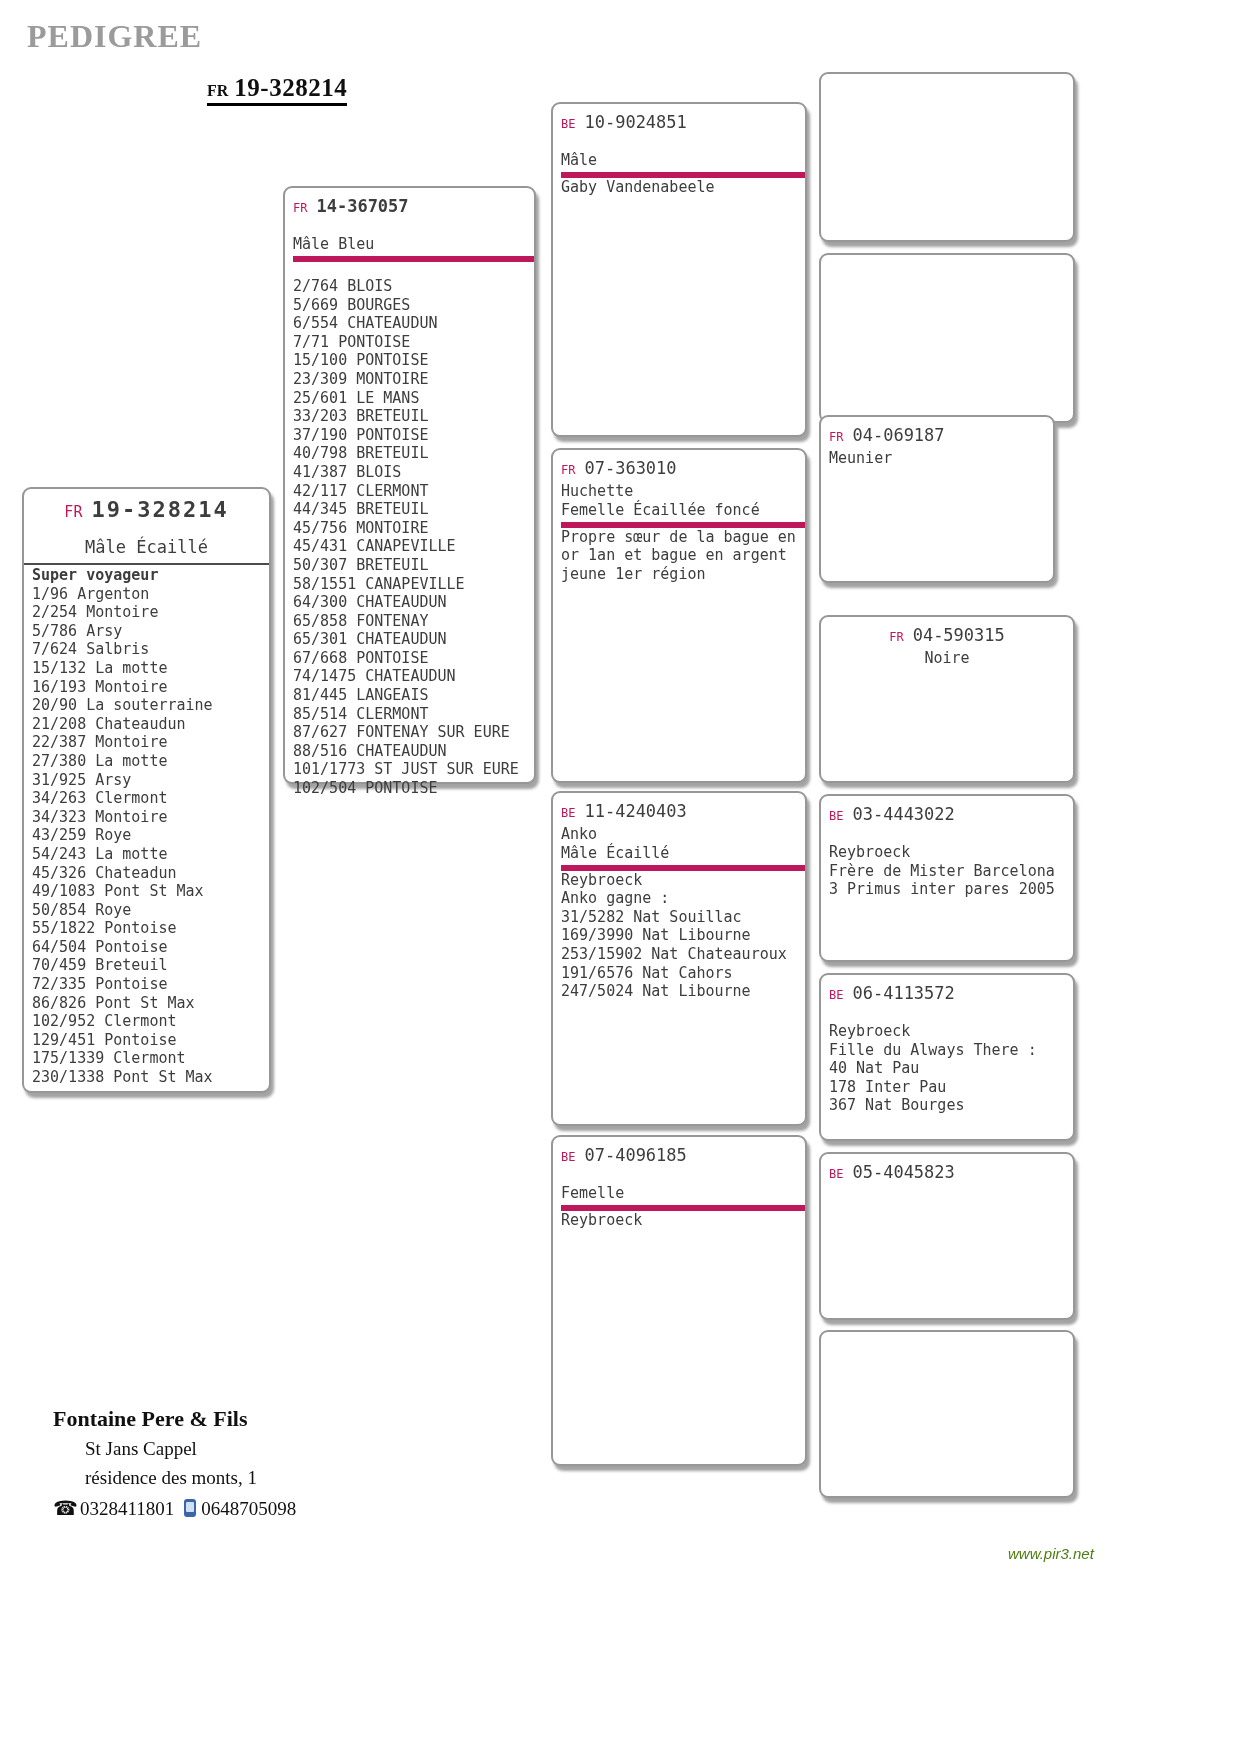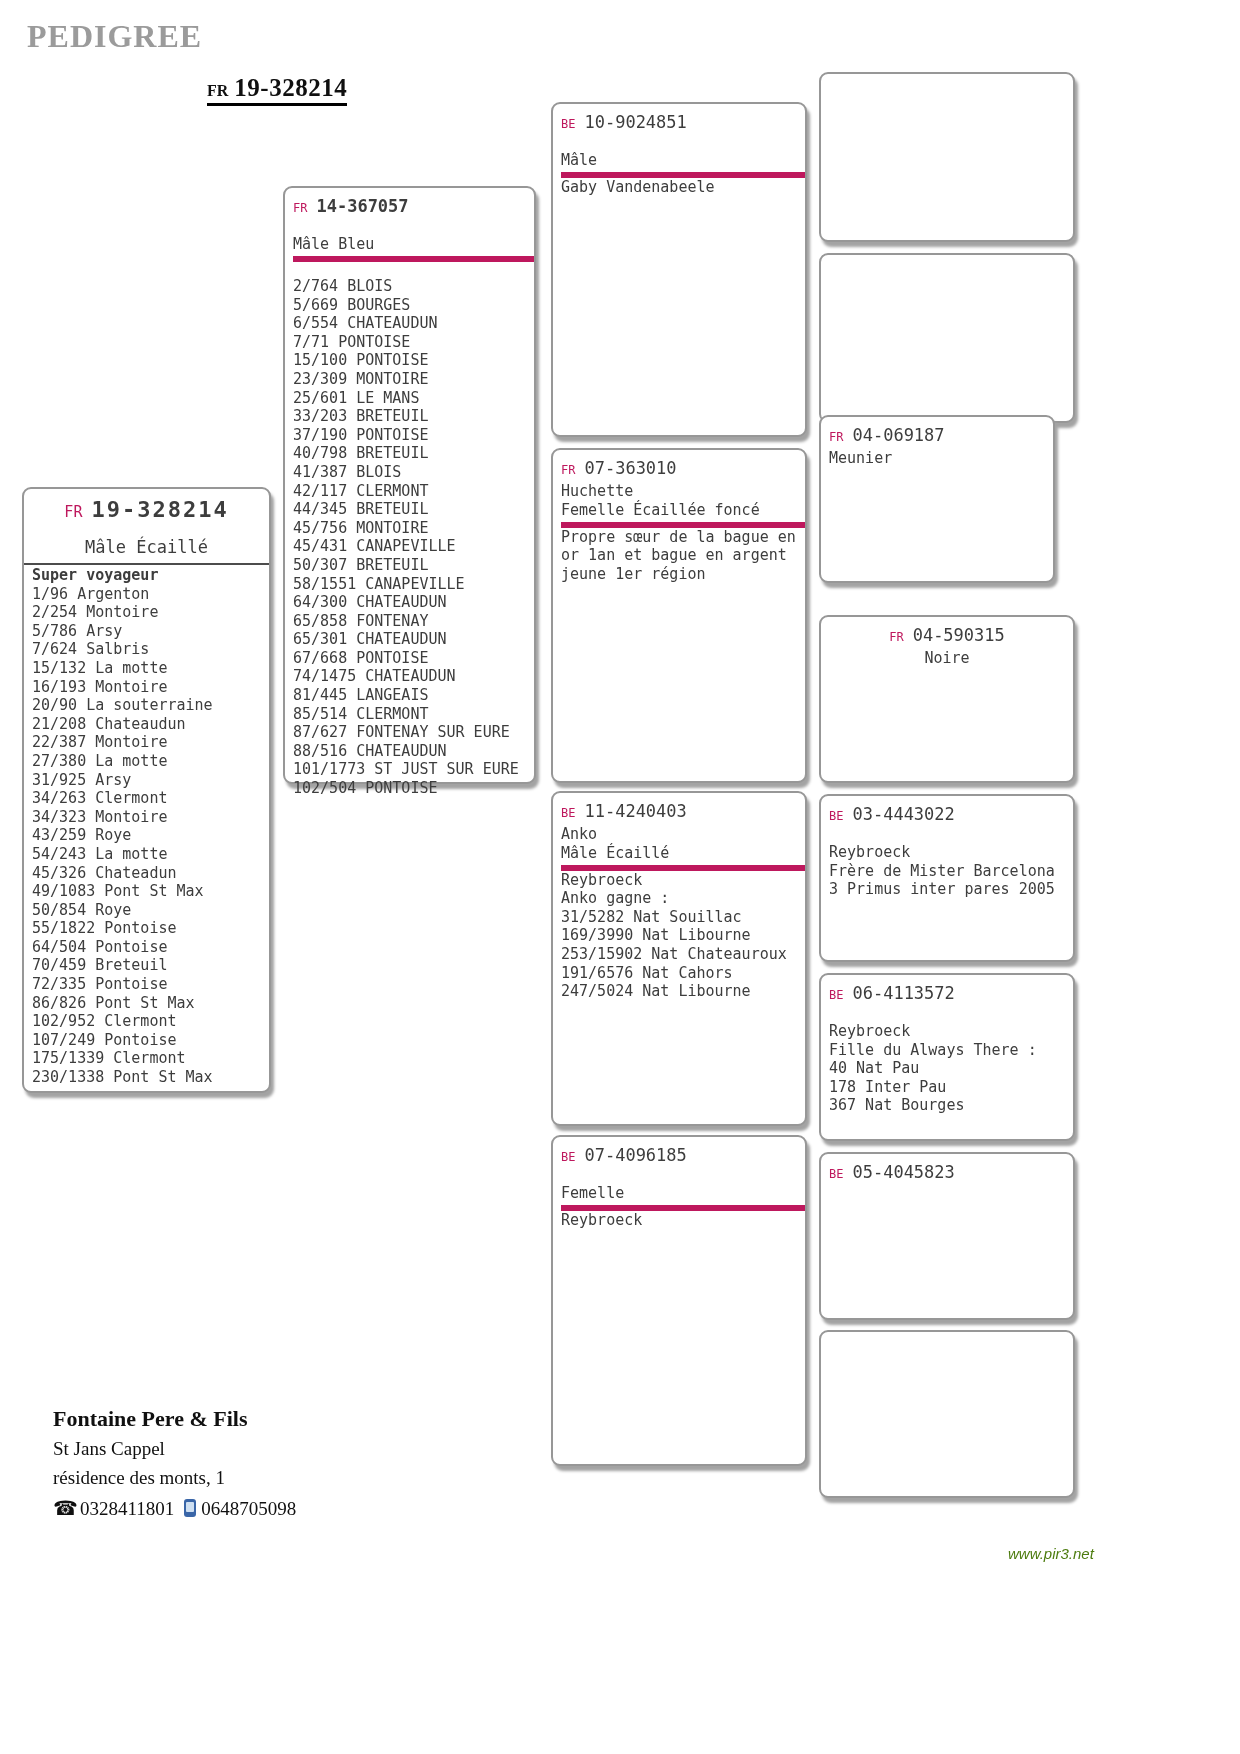--- a/index.html
+++ b/index.html
@@ -31,21 +31,21 @@
   
   .subject .head { text-align:center; line-height:30px; }
   .subject .prefix { font-size:15px; }
   .subject .ring { font-size:22px; font-weight:bold; letter-spacing:2px; }
   .subject .subj-sub { text-align:center; font-size:17px; margin-top:10px; white-space:pre; }
   .rule-full { border-bottom:2px solid #4c4c4c; margin:6px -8px 1px -8px; }
 
   
   .footer { position:absolute; left:53px; top:1406px; font-family:"Liberation Serif", serif; color:#101010; }
   .footer .f-name { font-weight:bold; font-size:22px; margin-bottom:6px; }
-  .footer .f-line { font-size:19px; margin-bottom:7px; }
+  .footer .f-line { font-size:19px; margin-bottom:7px;margin-left:32px; }
   .footer .f-phones { font-size:19px; white-space:nowrap; }
   .phone-glyph { font-size:20px; margin-right:2px; }
   .mobile-icon { display:inline-block; position:relative; width:12px; height:18px; background:#3a66a8;
                  border-radius:3px; margin:0 5px 0 10px; vertical-align:-2px; }
   .mobile-icon:after { content:""; position:absolute; left:2px; right:2px; top:3px; bottom:5px;
                        background:#cfe0f2; border-radius:1px; }
 
   .watermark { position:absolute; left:1008px; top:1545px; font-family:Liberation Sans, sans-serif;
                font-style:italic; font-size:15px; color:#4d7c0f; }
 </style>
@@ -85,21 +85,21 @@
         <div class="line">54/243 La motte</div>
         <div class="line">45/326 Chateadun</div>
         <div class="line">49/1083 Pont St Max</div>
         <div class="line">50/854 Roye</div>
         <div class="line">55/1822 Pontoise</div>
         <div class="line">64/504 Pontoise</div>
         <div class="line">70/459 Breteuil</div>
         <div class="line">72/335 Pontoise</div>
         <div class="line">86/826 Pont St Max</div>
         <div class="line">102/952 Clermont</div>
-        <div class="line">107/249 Pontoise</div>
+        <div class="line">129/451 Pontoise</div>
         <div class="line">175/1339 Clermont</div>
         <div class="line">230/1338 Pont St Max</div>
       </div>
   </div>
 
   <div class="box" style="left:283px; top:186px; width:253px; height:598px;">
     <div class="head">
       <span class="prefix">FR</span><span class="ring b">14-367057</span>
     </div>
     <div class="sub-rule gap">Mâle Bleu</div>

